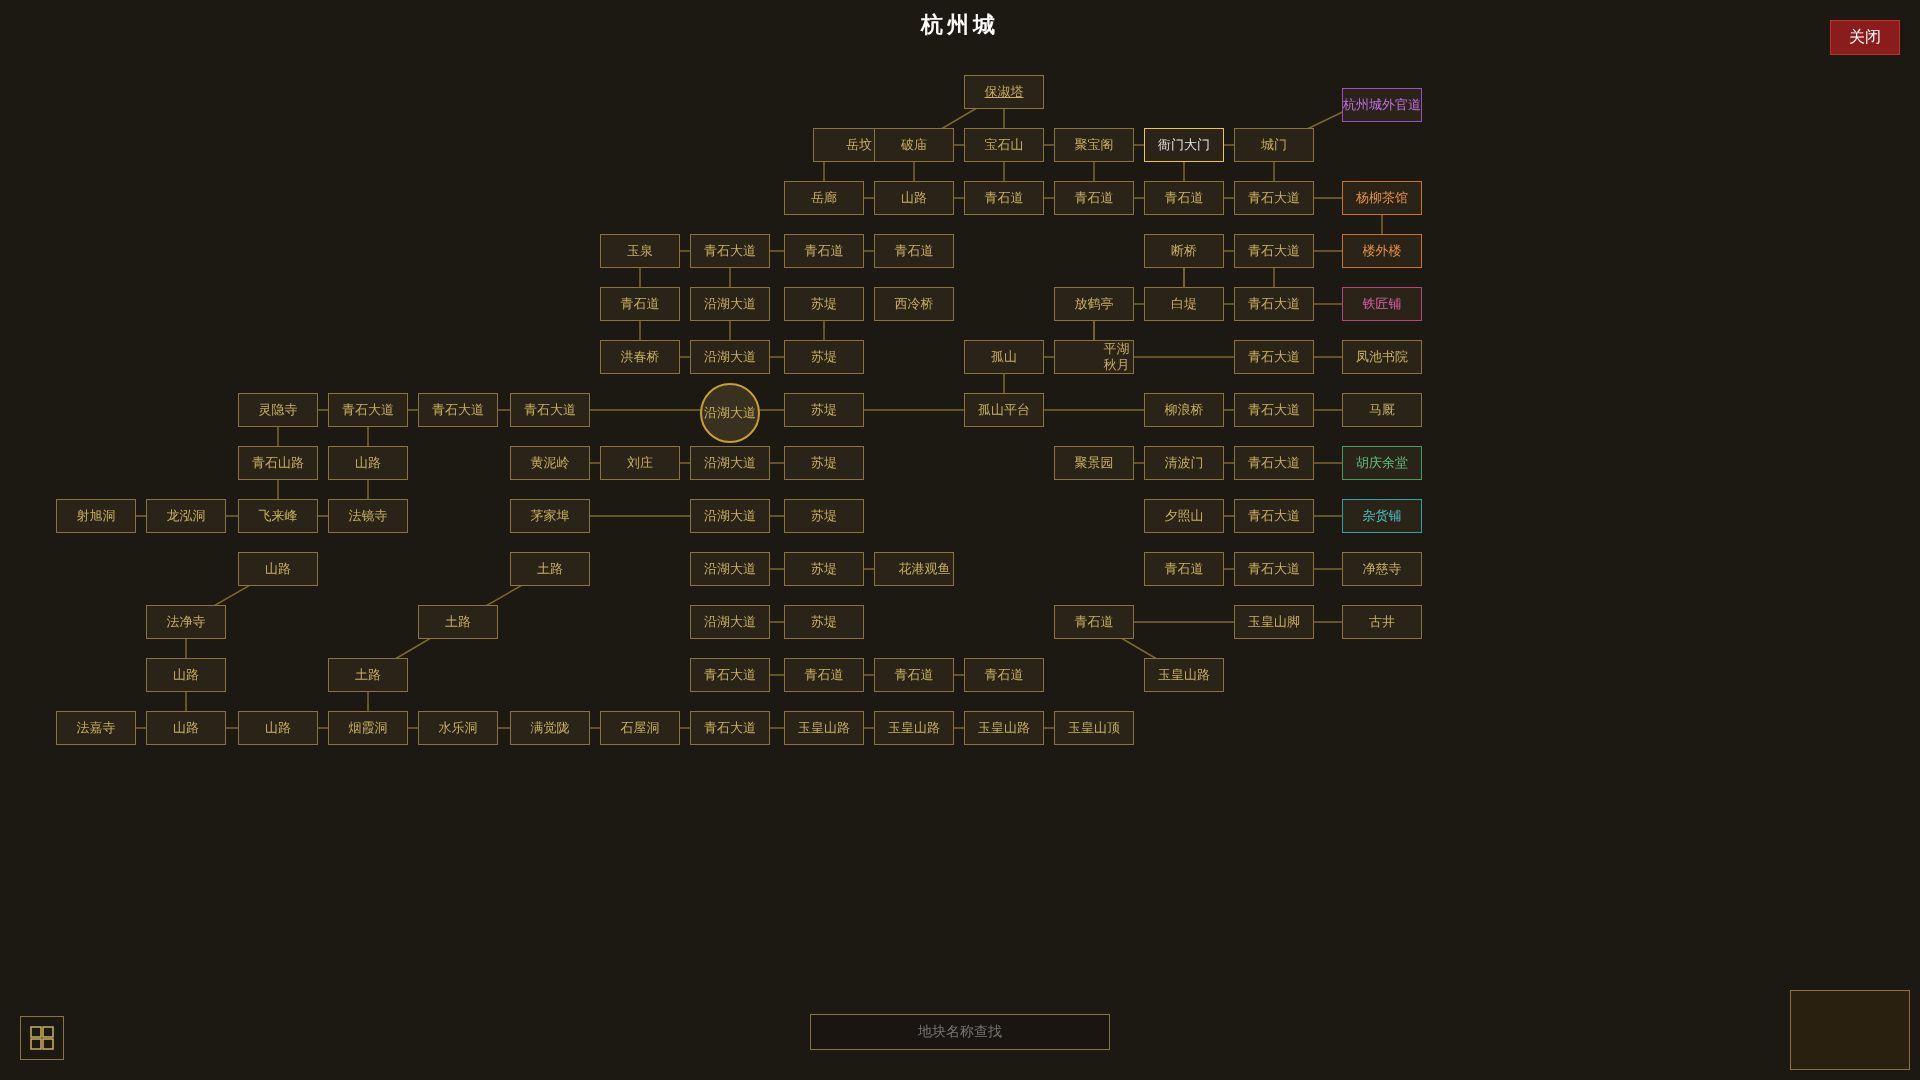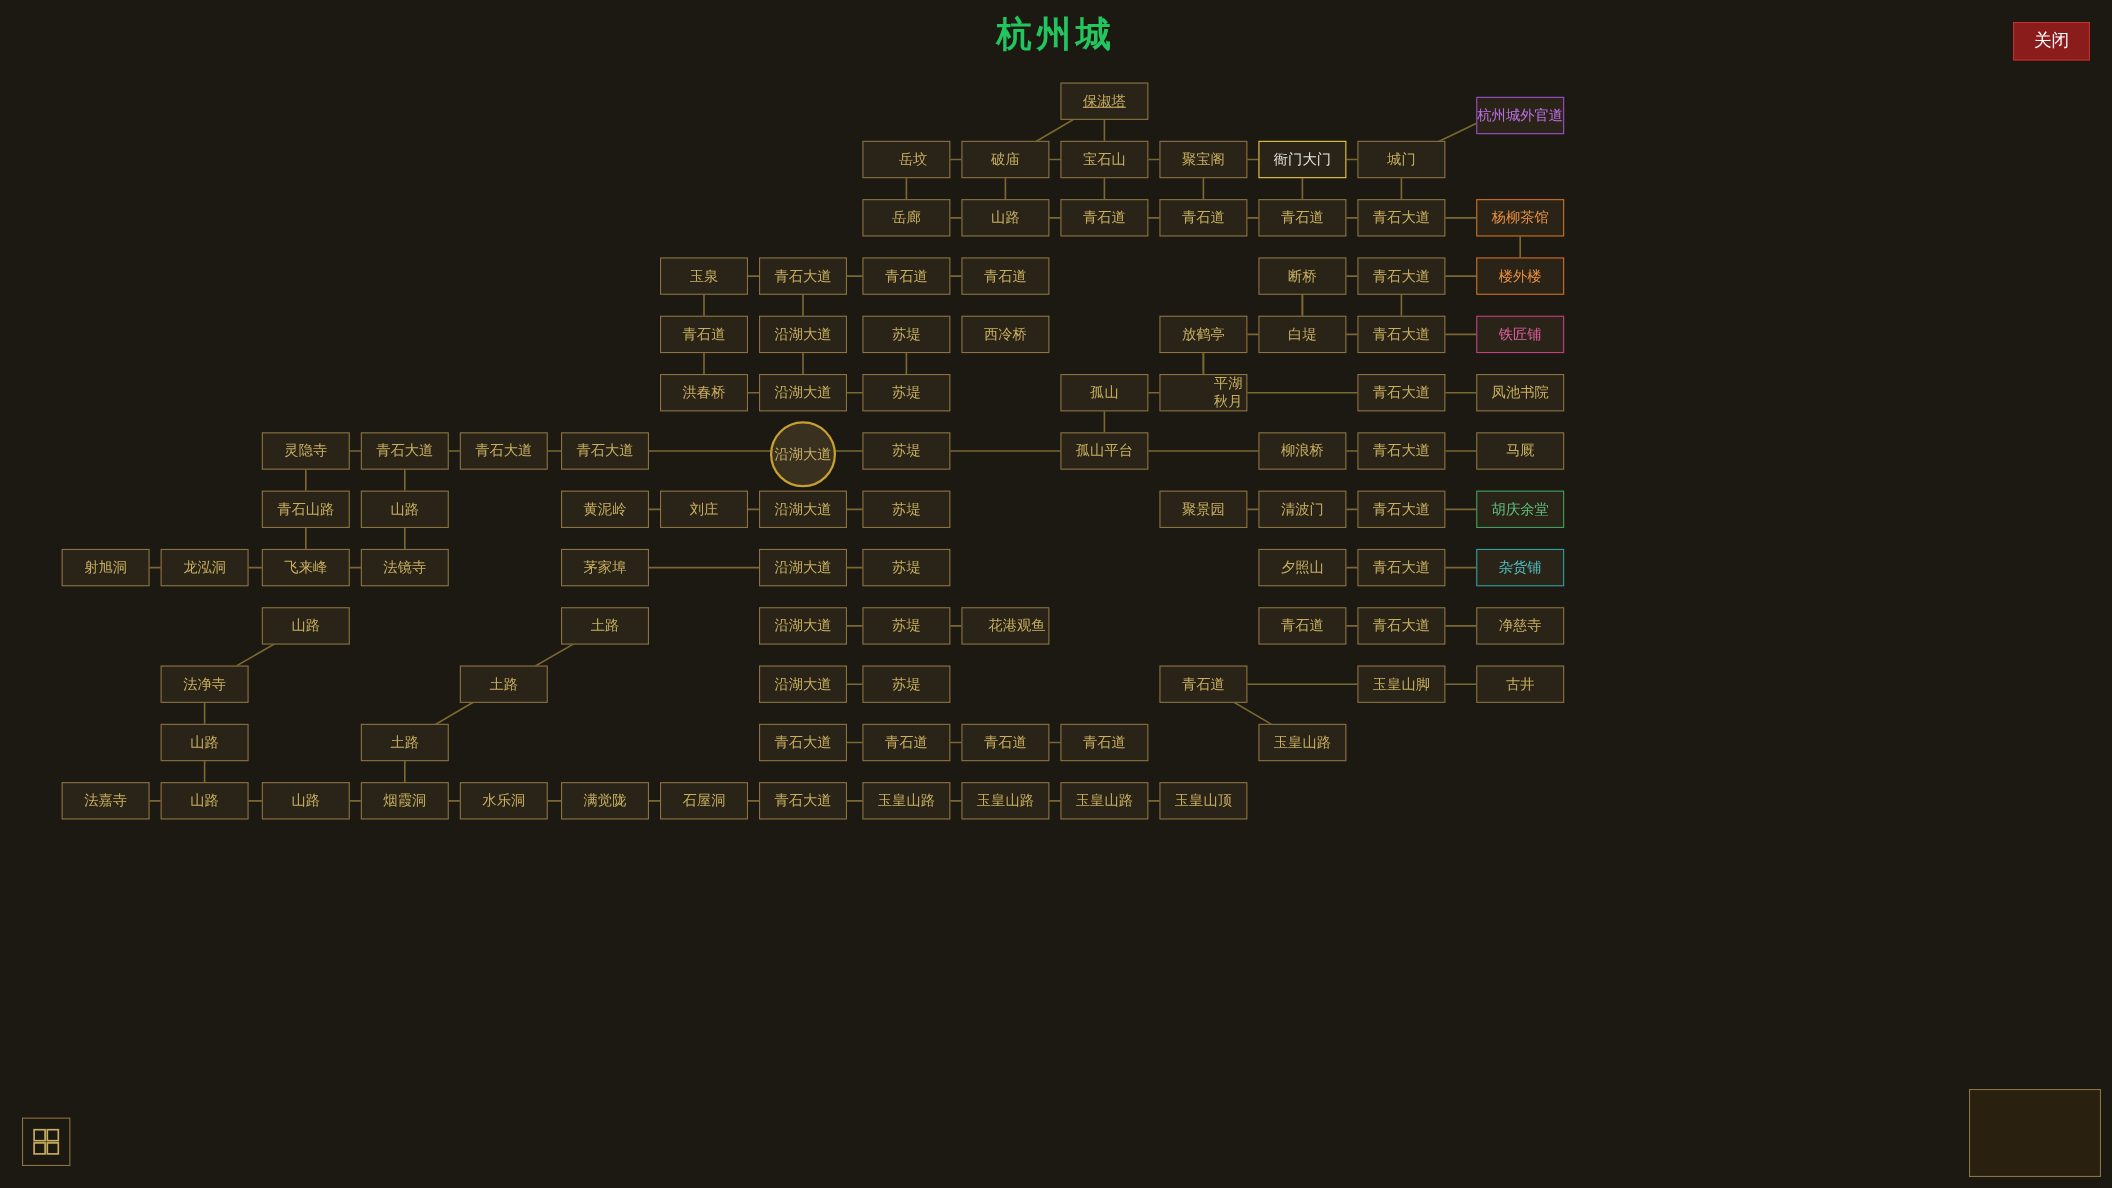--- a/index.html
+++ b/index.html
@@ -19,22 +19,22 @@
       height: 1080px;
       background: #1c1812;
     }
 
     
     #title {
       position: absolute;
       top: 10px;
       left: 50%;
       transform: translateX(-50%);
-      color: #22c55e;
-      font-size: 32px;
+      color: #ffffff;
+      font-size: 22px;
       letter-spacing: 4px;
       font-weight: bold;
     }
 
     
     #close-btn {
       position: absolute;
       top: 20px;
       right: 20px;
       background: #8b1c1c;
@@ -252,21 +252,21 @@
       <line x1="640" y1="728" x2="730" y2="728" stroke="#7a6830" stroke-width="1.5"></line>
       <line x1="730" y1="728" x2="824" y2="728" stroke="#7a6830" stroke-width="1.5"></line>
       <line x1="824" y1="728" x2="914" y2="728" stroke="#7a6830" stroke-width="1.5"></line>
       <line x1="914" y1="728" x2="1004" y2="728" stroke="#7a6830" stroke-width="1.5"></line>
       <line x1="1004" y1="728" x2="1094" y2="728" stroke="#7a6830" stroke-width="1.5"></line>
     </svg>
 
   <div id="nodes-layer">
       <div class="node " style="left: 964px; top: 75px; text-decoration: underline;">保淑塔</div>
       <div class="node special-purple" style="left: 1342px; top: 88px;">杭州城外官道</div>
-      <div class="node " style="left: 784px; top: 128px; padding-left: 12px;">岳坟</div>
+      <div class="node " style="left: 813px; top: 128px; padding-left: 12px;">岳坟</div>
       <div class="node " style="left: 874px; top: 128px;">破庙</div>
       <div class="node " style="left: 964px; top: 128px;">宝石山</div>
       <div class="node " style="left: 1054px; top: 128px;">聚宝阁</div>
       <div class="node highlighted" style="left: 1144px; top: 128px;">衙门大门</div>
       <div class="node " style="left: 1234px; top: 128px;">城门</div>
       <div class="node " style="left: 784px; top: 181px;">岳廊</div>
       <div class="node " style="left: 874px; top: 181px;">山路</div>
       <div class="node " style="left: 964px; top: 181px;">青石道</div>
       <div class="node " style="left: 1054px; top: 181px;">青石道</div>
       <div class="node " style="left: 1144px; top: 181px;">青石道</div>
@@ -353,20 +353,21 @@
       <div class="node " style="left: 418px; top: 711px;">水乐洞</div>
       <div class="node " style="left: 510px; top: 711px;">满觉陇</div>
       <div class="node " style="left: 600px; top: 711px;">石屋洞</div>
       <div class="node " style="left: 690px; top: 711px;">青石大道</div>
       <div class="node " style="left: 784px; top: 711px;">玉皇山路</div>
       <div class="node " style="left: 874px; top: 711px;">玉皇山路</div>
       <div class="node " style="left: 964px; top: 711px;">玉皇山路</div>
       <div class="node " style="left: 1054px; top: 711px;">玉皇山顶</div>
     </div>
 
+  <input id="search-box" type="text" placeholder="地块名称查找" style="">
 
   <div id="map-icon">
     <svg width="30" height="30" viewBox="0 0 30 30">
       <rect x="4" y="4" width="10" height="10" fill="none" stroke="#c8b060" stroke-width="1.5"></rect>
       <rect x="16" y="4" width="10" height="10" fill="none" stroke="#c8b060" stroke-width="1.5"></rect>
       <rect x="4" y="16" width="10" height="10" fill="none" stroke="#c8b060" stroke-width="1.5"></rect>
       <rect x="16" y="16" width="10" height="10" fill="none" stroke="#c8b060" stroke-width="1.5"></rect>
     </svg>
   </div>
 

